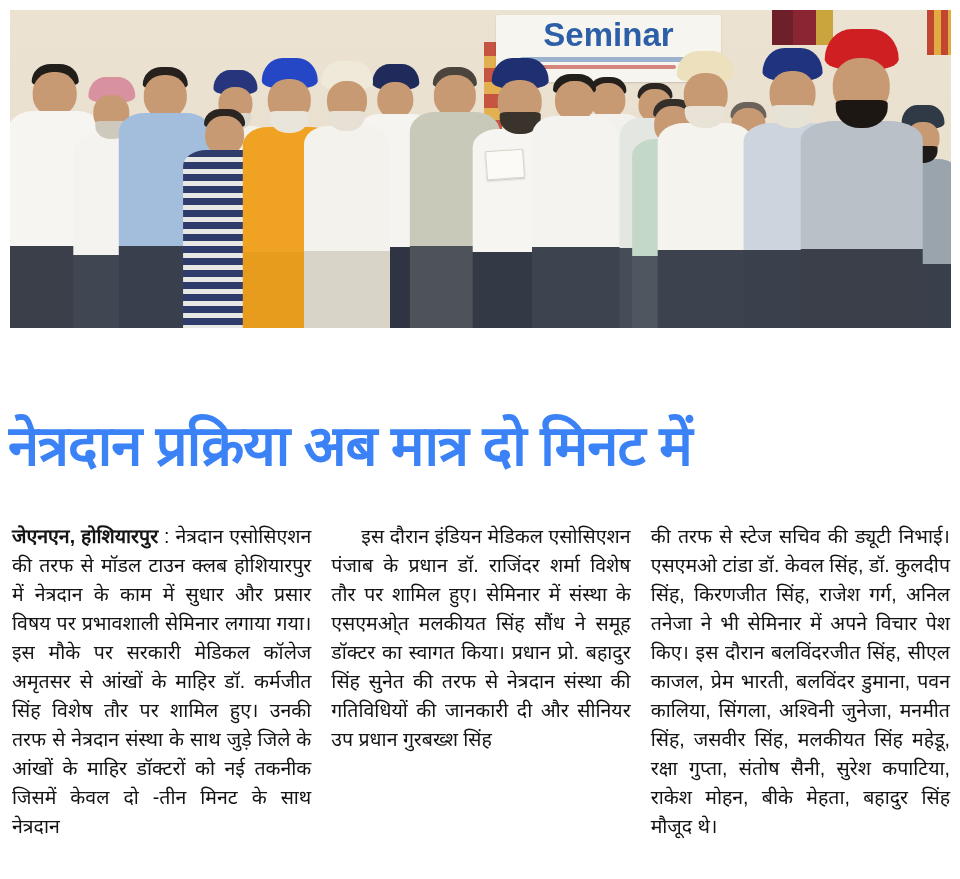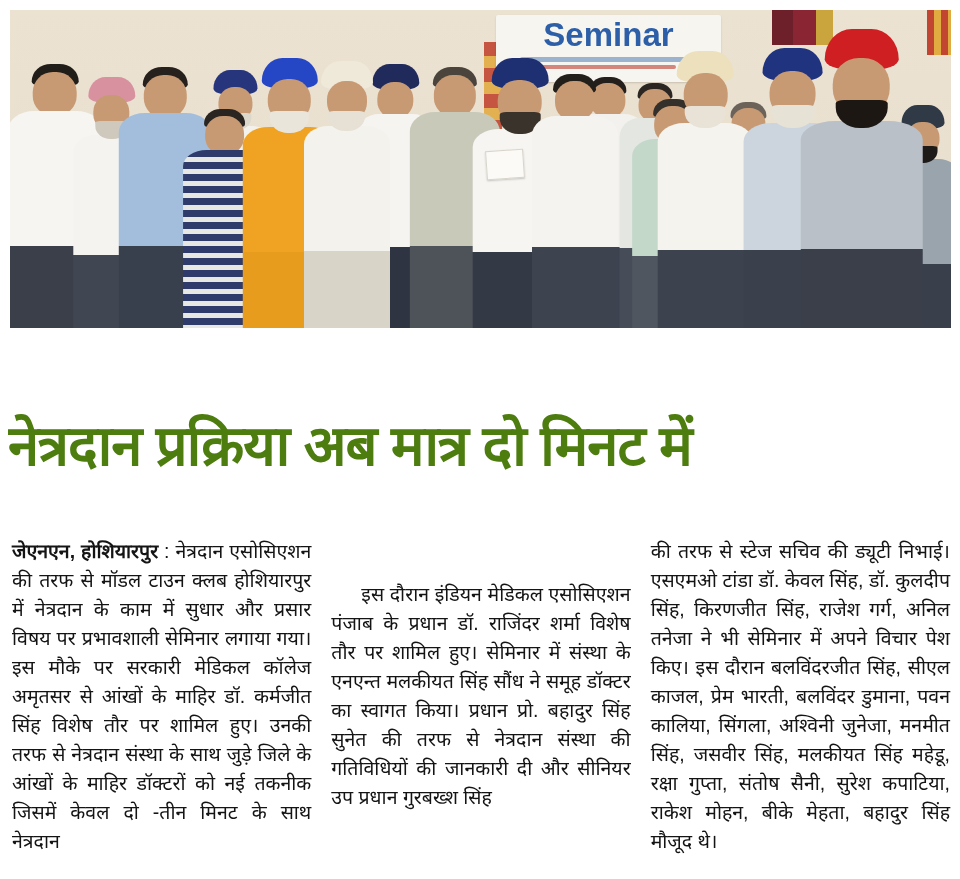--- a/index.html
+++ b/index.html
@@ -55,28 +55,28 @@
   
   .caption{
     position:absolute;left:10px;top:340px;width:944px;
     font-size:19.5px;font-weight:700;color:#1b1b1b;letter-spacing:0;
     font-family:"Liberation Sans", sans-serif;white-space:nowrap;
   }
   .caption .bullet{color:#8f8f8f;font-size:14px;vertical-align:2px;padding:0 1px 0 6px;}
   
   .headline{
     position:absolute;left:8px;top:392px;width:948px;height:112px;
-    font-size:56px;font-weight:800;color:#4d7c0f;line-height:108px;
+    font-size:56px;font-weight:800;color:#3b82f6;line-height:108px;
     letter-spacing:-1px;white-space:nowrap;overflow:hidden;
     font-family:"Liberation Sans", sans-serif;
   }
   
   .columns{
     position:absolute;left:12px;top:522px;width:938px;height:348px;
-    display:flex;gap:20px;align-items:center;
+    display:flex;gap:20px;
   }
   .col{
     flex:1 1 0;text-align:justify;font-size:19.5px;line-height:29px;
     color:#141414;font-weight:500;font-family:"Liberation Sans", sans-serif;
   }
   .col p{margin:0;}
   .col p.indented{text-indent:30px;}
   .dateline{font-weight:800;}
 </style>
 </head>
@@ -204,20 +204,20 @@
   </div>
 
 
   <div class="headline">नेत्रदान प्रक्रिया अब मात्र दो मिनट में</div>
 
   <div class="columns">
     <div class="col">
       <p><strong class="dateline">जेएनएन, होशियारपुर</strong><span> : नेत्रदान एसोसिएशन की तरफ से मॉडल टाउन क्लब होशियारपुर में नेत्रदान के काम में सुधार और प्रसार विषय पर प्रभावशाली सेमिनार लगाया गया। इस मौके पर सरकारी मेडिकल कॉलेज अमृतसर से आंखों के माहिर डॉ. कर्मजीत सिंह विशेष तौर पर शामिल हुए। उनकी तरफ से नेत्रदान संस्था के साथ जुड़े जिले के आंखों के माहिर डॉक्टरों को नई तकनीक जिसमें केवल दो -तीन मिनट के साथ नेत्रदान</span></p>
     </div>
     <div class="col">
-      <p class="indented">इस दौरान इंडियन मेडिकल एसोसिएशन पंजाब के प्रधान डॉ. राजिंदर शर्मा विशेष तौर पर शामिल हुए। सेमिनार में संस्था के एनएन्त मलकीयत सिंह सौंध ने समूह डॉक्टर का स्वागत किया। प्रधान प्रो. बहादुर सिंह सुनेत की तरफ से नेत्रदान संस्था की गतिविधियों की जानकारी दी और सीनियर उप प्रधान गुरबख्श सिंह</p>
+      <p class="indented">इस दौरान इंडियन मेडिकल एसोसिएशन पंजाब के प्रधान डॉ. राजिंदर शर्मा विशेष तौर पर शामिल हुए। सेमिनार में संस्था के एसएमओ्त मलकीयत सिंह सौंध ने समूह डॉक्टर का स्वागत किया। प्रधान प्रो. बहादुर सिंह सुनेत की तरफ से नेत्रदान संस्था की गतिविधियों की जानकारी दी और सीनियर उप प्रधान गुरबख्श सिंह</p>
     </div>
     <div class="col">
       <p>की तरफ से स्टेज सचिव की ड्यूटी निभाई। एसएमओ टांडा डॉ. केवल सिंह, डॉ. कुलदीप सिंह, किरणजीत सिंह, राजेश गर्ग, अनिल तनेजा ने भी सेमिनार में अपने विचार पेश किए। इस दौरान बलविंदरजीत सिंह, सीएल काजल, प्रेम भारती, बलविंदर डुमाना, पवन कालिया, सिंगला, अश्विनी जुनेजा, मनमीत सिंह, जसवीर सिंह, मलकीयत सिंह महेडू, रक्षा गुप्ता, संतोष सैनी, सुरेश कपाटिया, राकेश मोहन, बीके मेहता, बहादुर सिंह मौजूद थे।</p>
     </div>
   </div>
 
 </div>
 
 </body></html>

